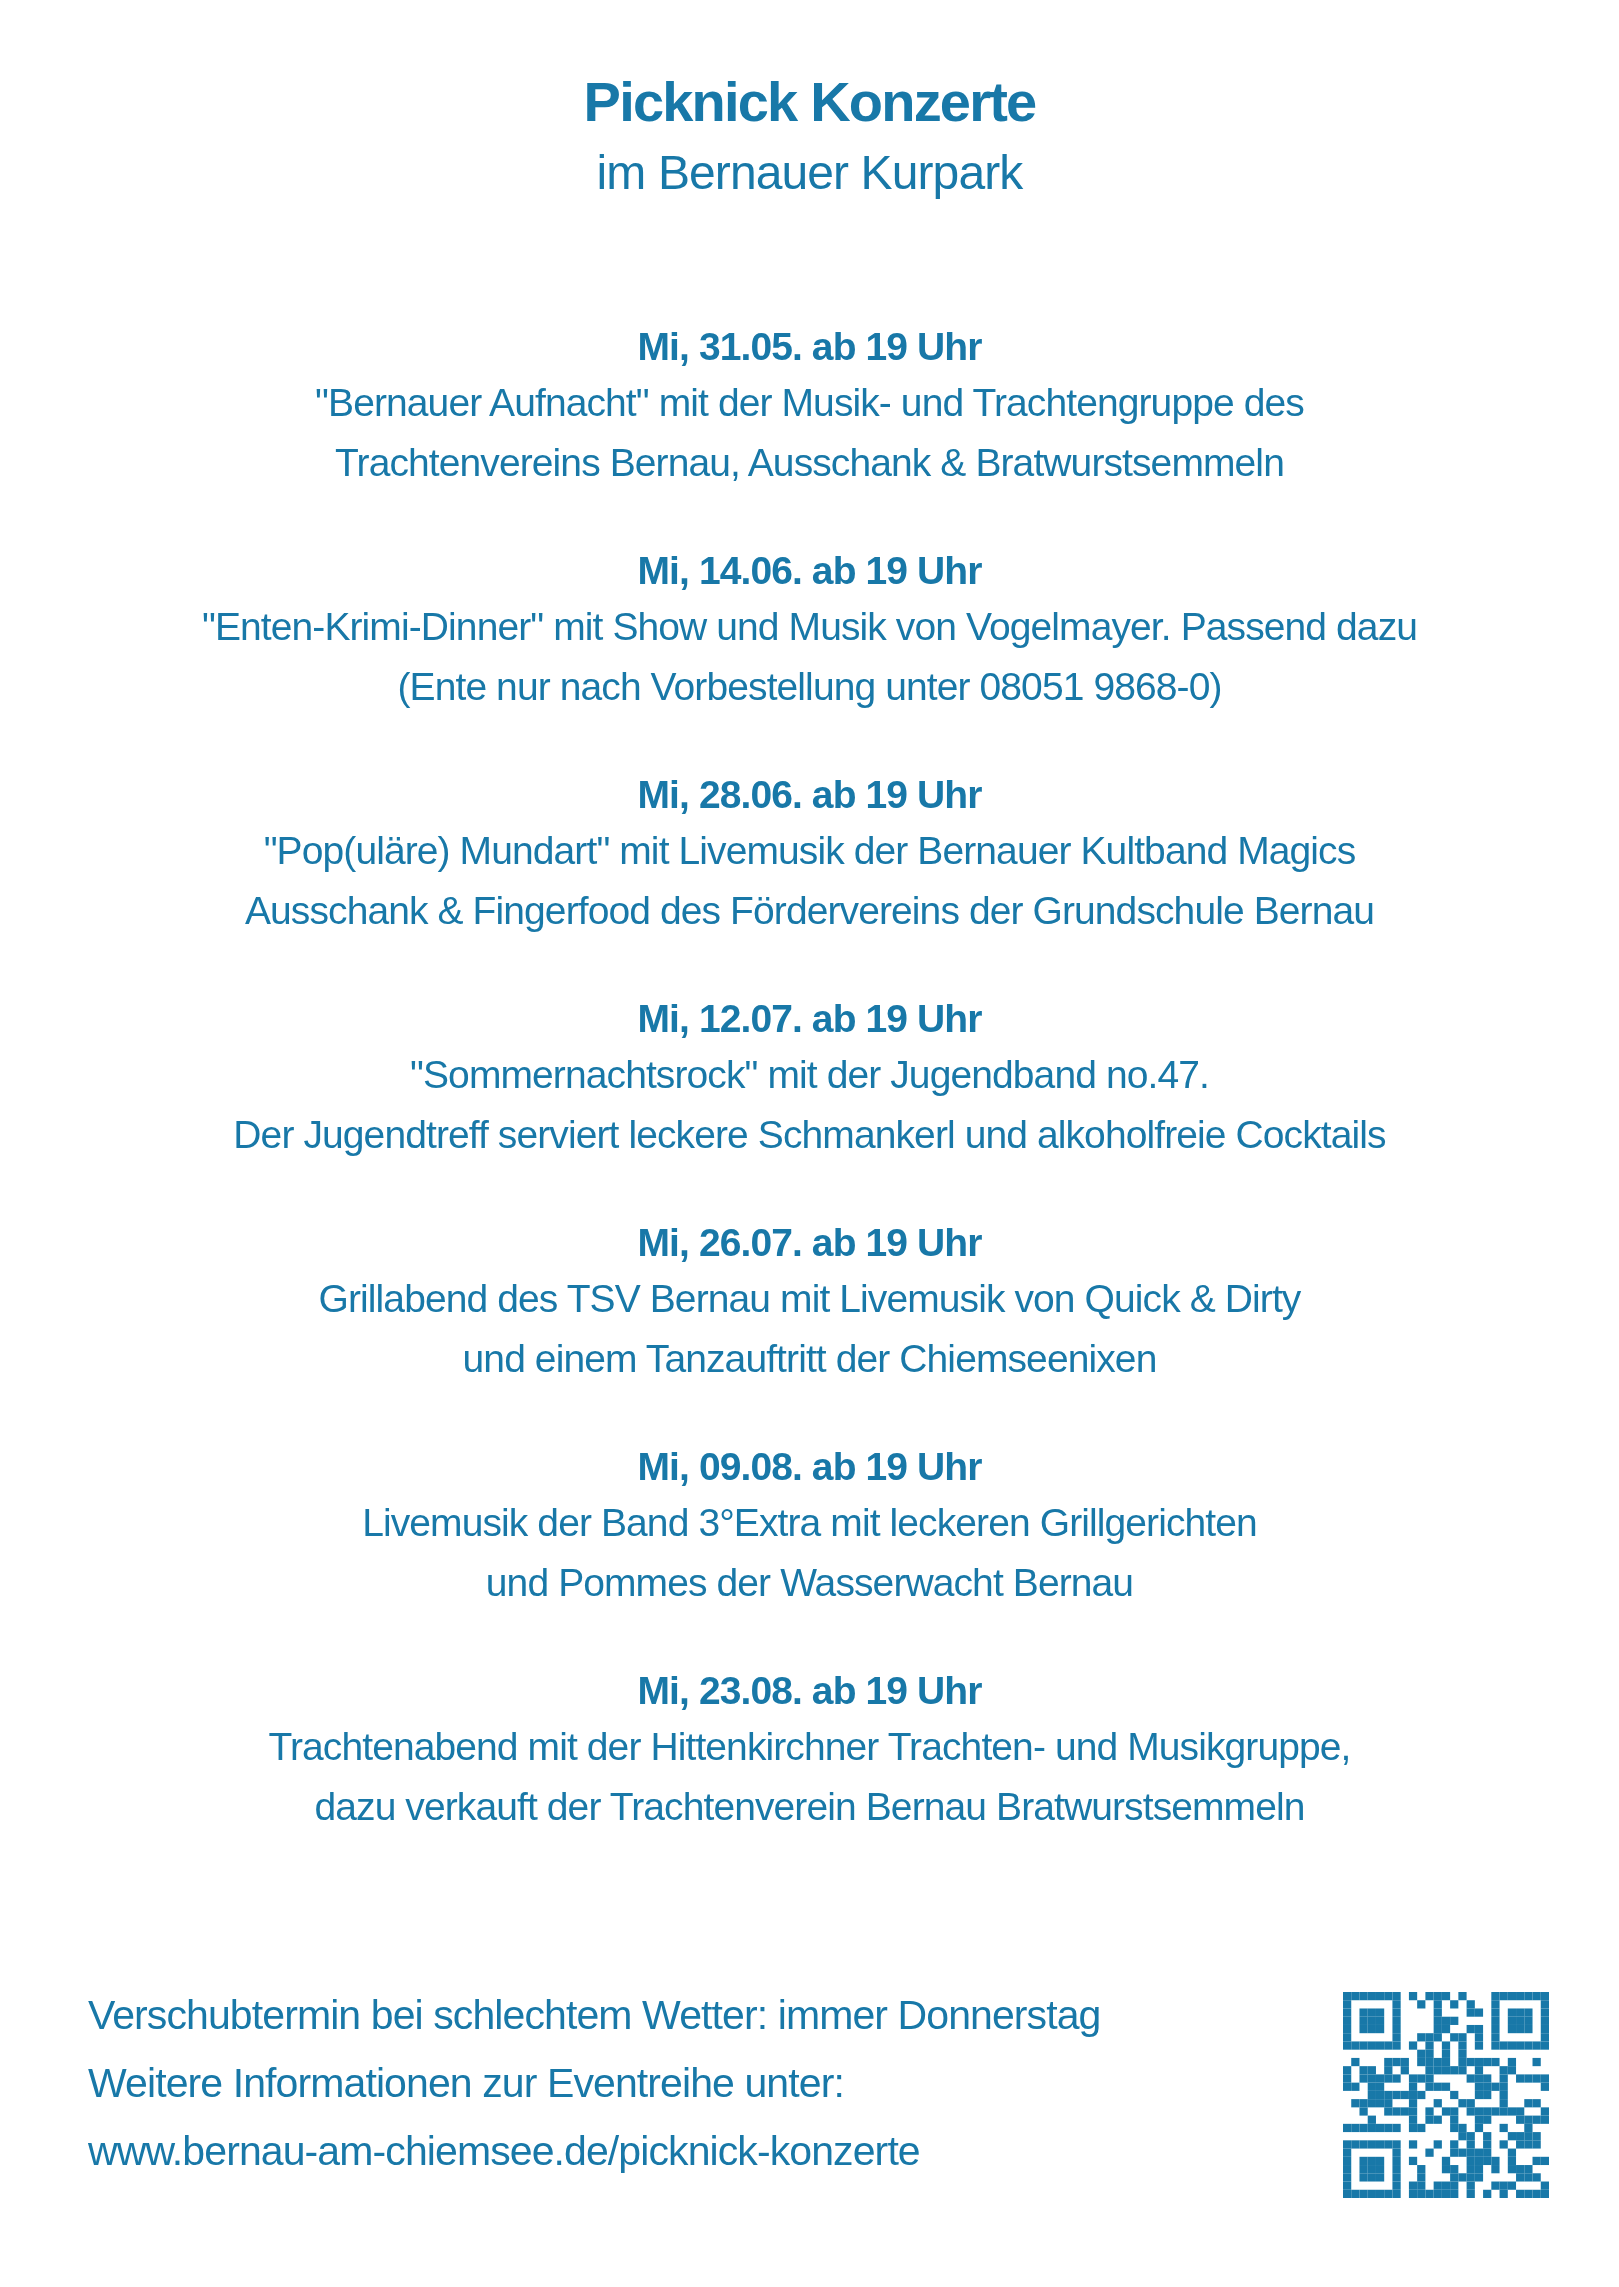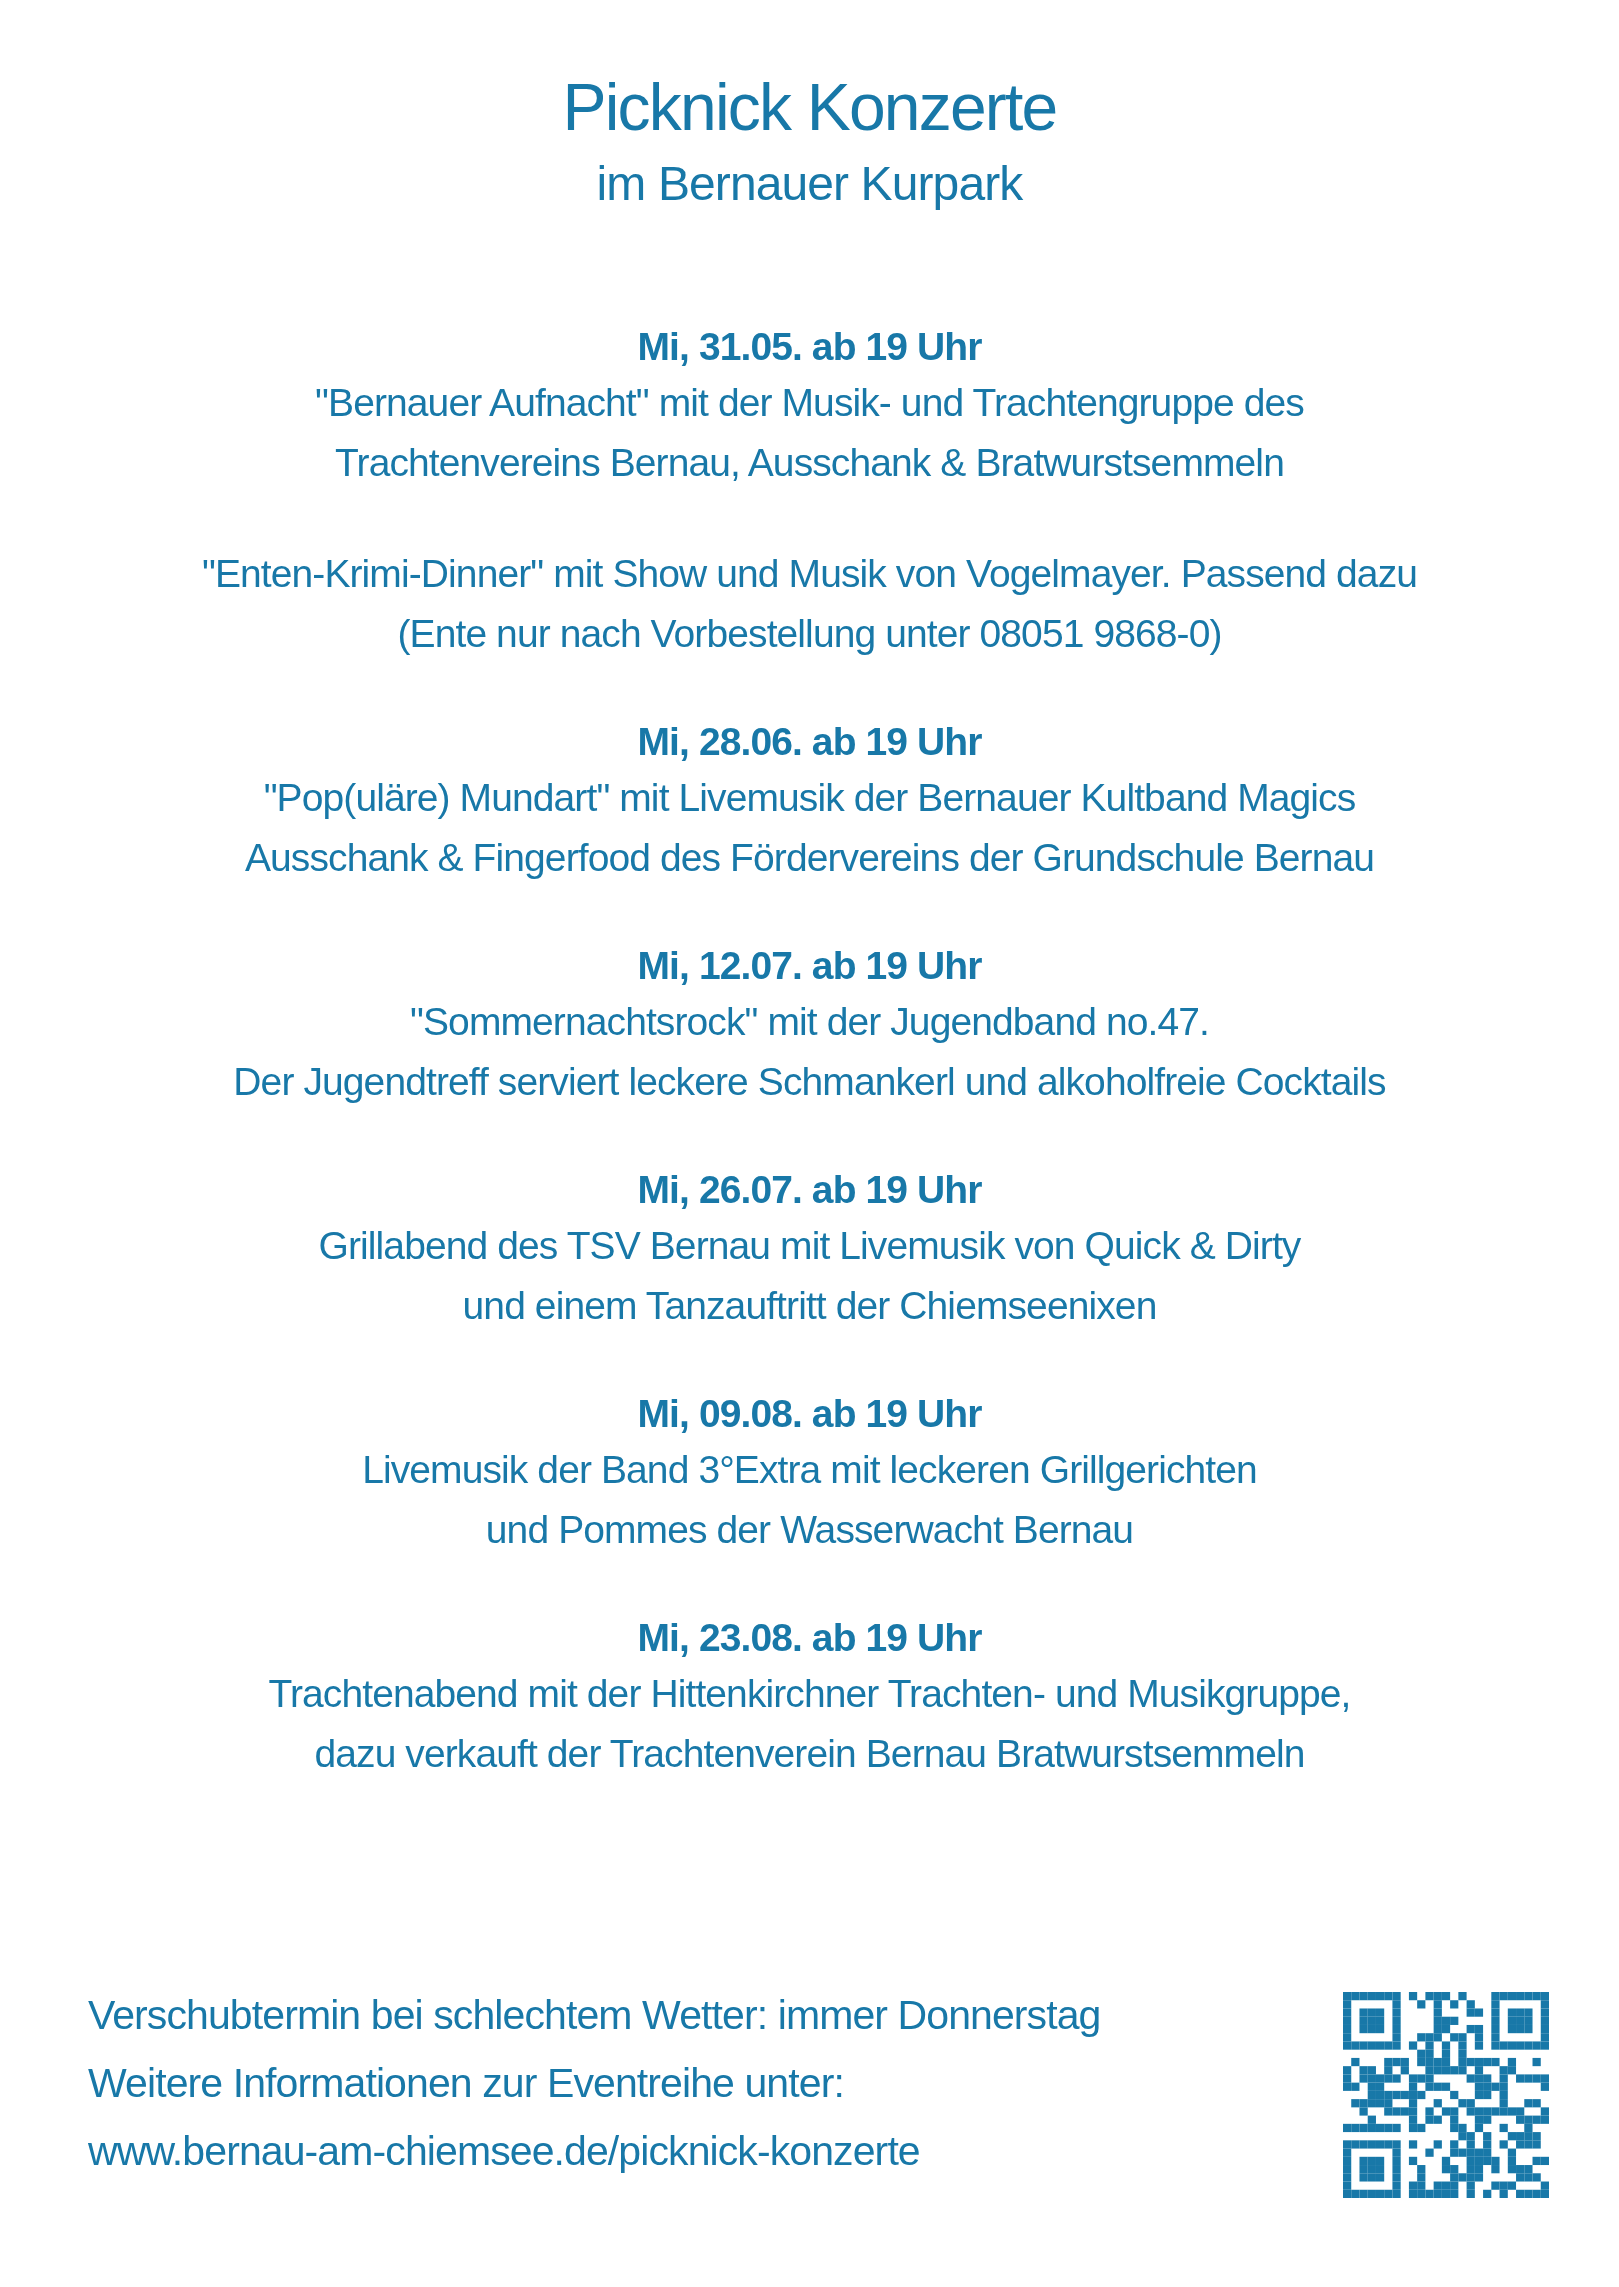--- a/index.html
+++ b/index.html
@@ -17,22 +17,22 @@
     color: #1878a8;
   }
   .header {
     position: absolute;
     top: 71px;
     left: 0;
     width: 100%;
     text-align: center;
   }
   .title {
-    font-size: 66px;
-    font-weight: 400;
+    font-size: 56px;
+    font-weight: 700;
     letter-spacing: -1.8px;
     line-height: 1.1;
   }
   .subtitle {
     margin-top: 12.8px;
     font-size: 48px;
     font-weight: 400;
     letter-spacing: -0.9px;
   }
   .events {
@@ -95,20 +95,21 @@
     <div class="subtitle">im Bernauer Kurpark</div>
   </div>
 
   <div class="events" id="events">
       <div class="event">
         <div class="event-date">Mi, 31.05. ab 19 Uhr</div>
         <div class="event-line">"Bernauer Aufnacht" mit der Musik- und Trachtengruppe des</div>
         <div class="event-line">Trachtenvereins Bernau, Ausschank &amp; Bratwurstsemmeln</div>
       </div>
       <div class="event">
+        <div class="event-date">Mi, 14.06. ab 19 Uhr</div>
         <div class="event-line">"Enten-Krimi-Dinner" mit Show und Musik von Vogelmayer. Passend dazu</div>
         <div class="event-line">(Ente nur nach Vorbestellung unter 08051 9868-0)</div>
       </div>
       <div class="event">
         <div class="event-date">Mi, 28.06. ab 19 Uhr</div>
         <div class="event-line">"Pop(uläre) Mundart" mit Livemusik der Bernauer Kultband Magics</div>
         <div class="event-line">Ausschank &amp; Fingerfood des Fördervereins der Grundschule Bernau</div>
       </div>
       <div class="event">
         <div class="event-date">Mi, 12.07. ab 19 Uhr</div>

